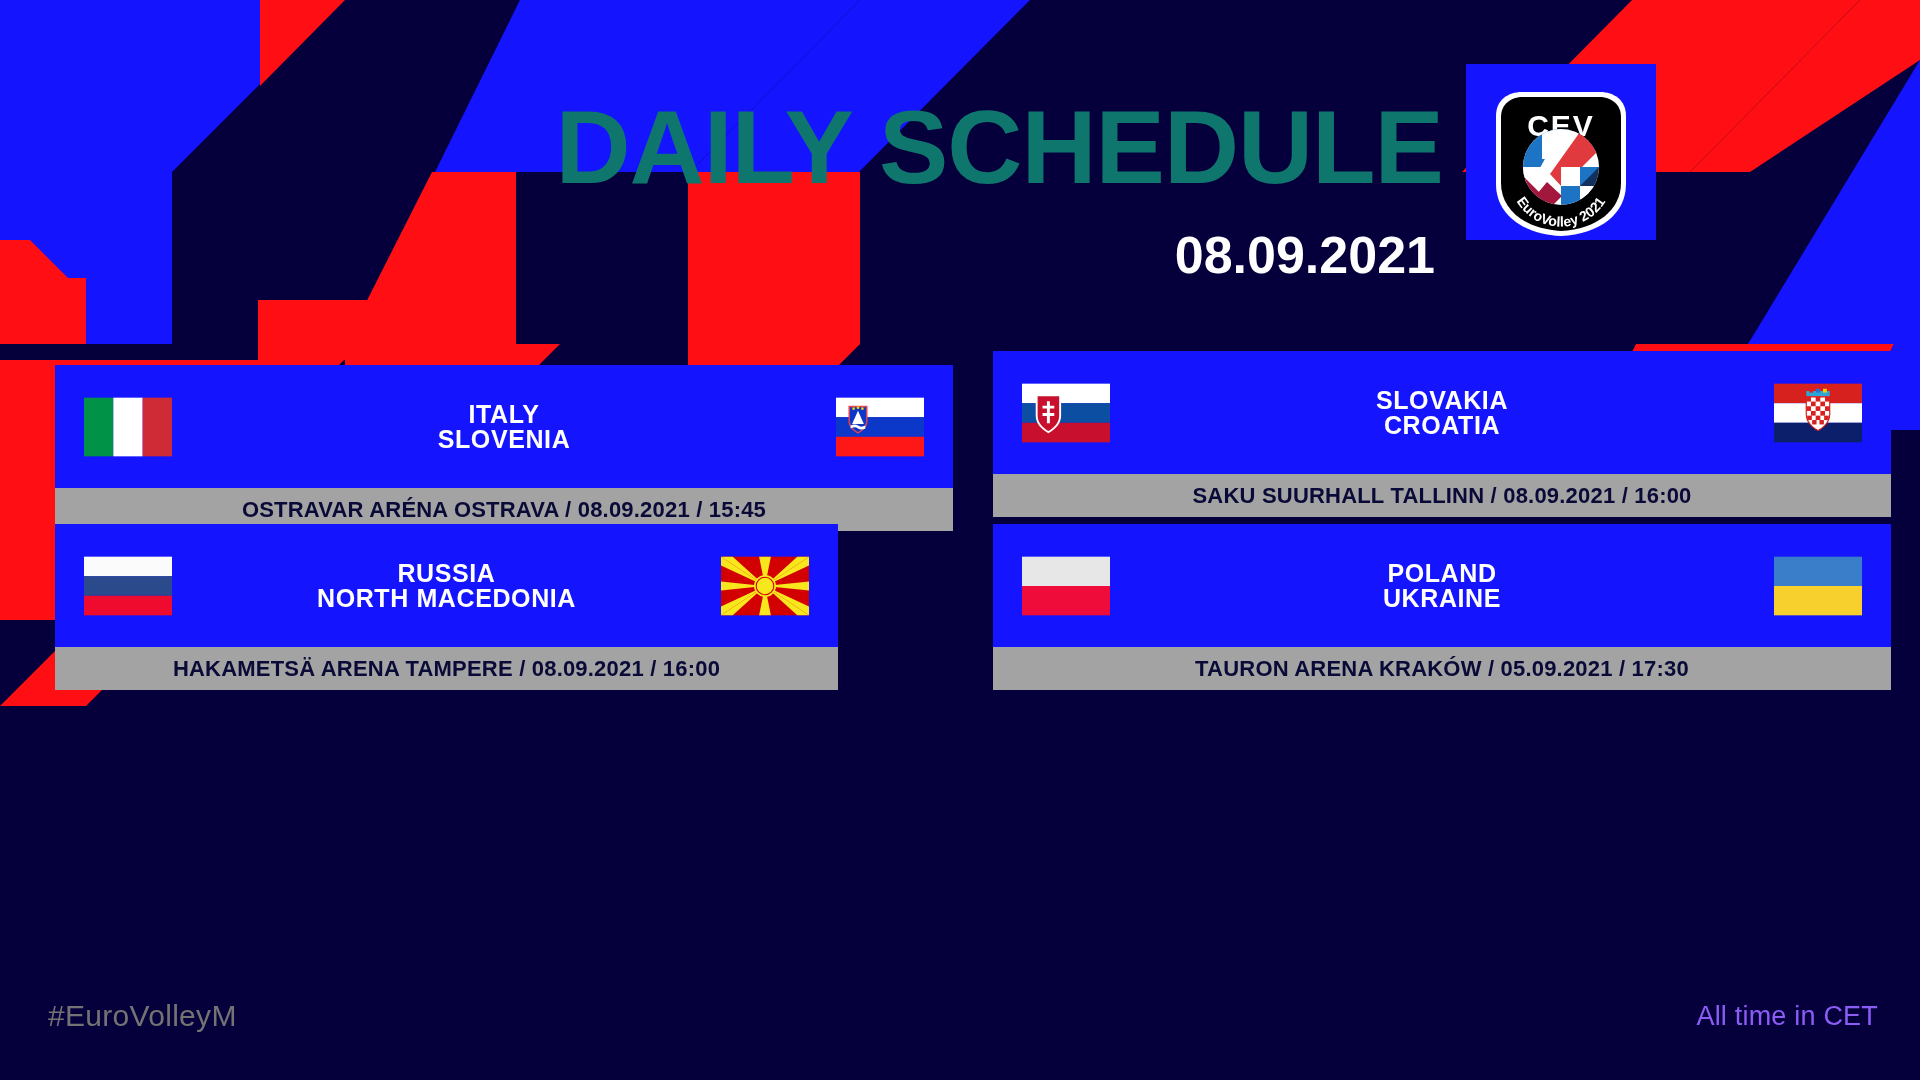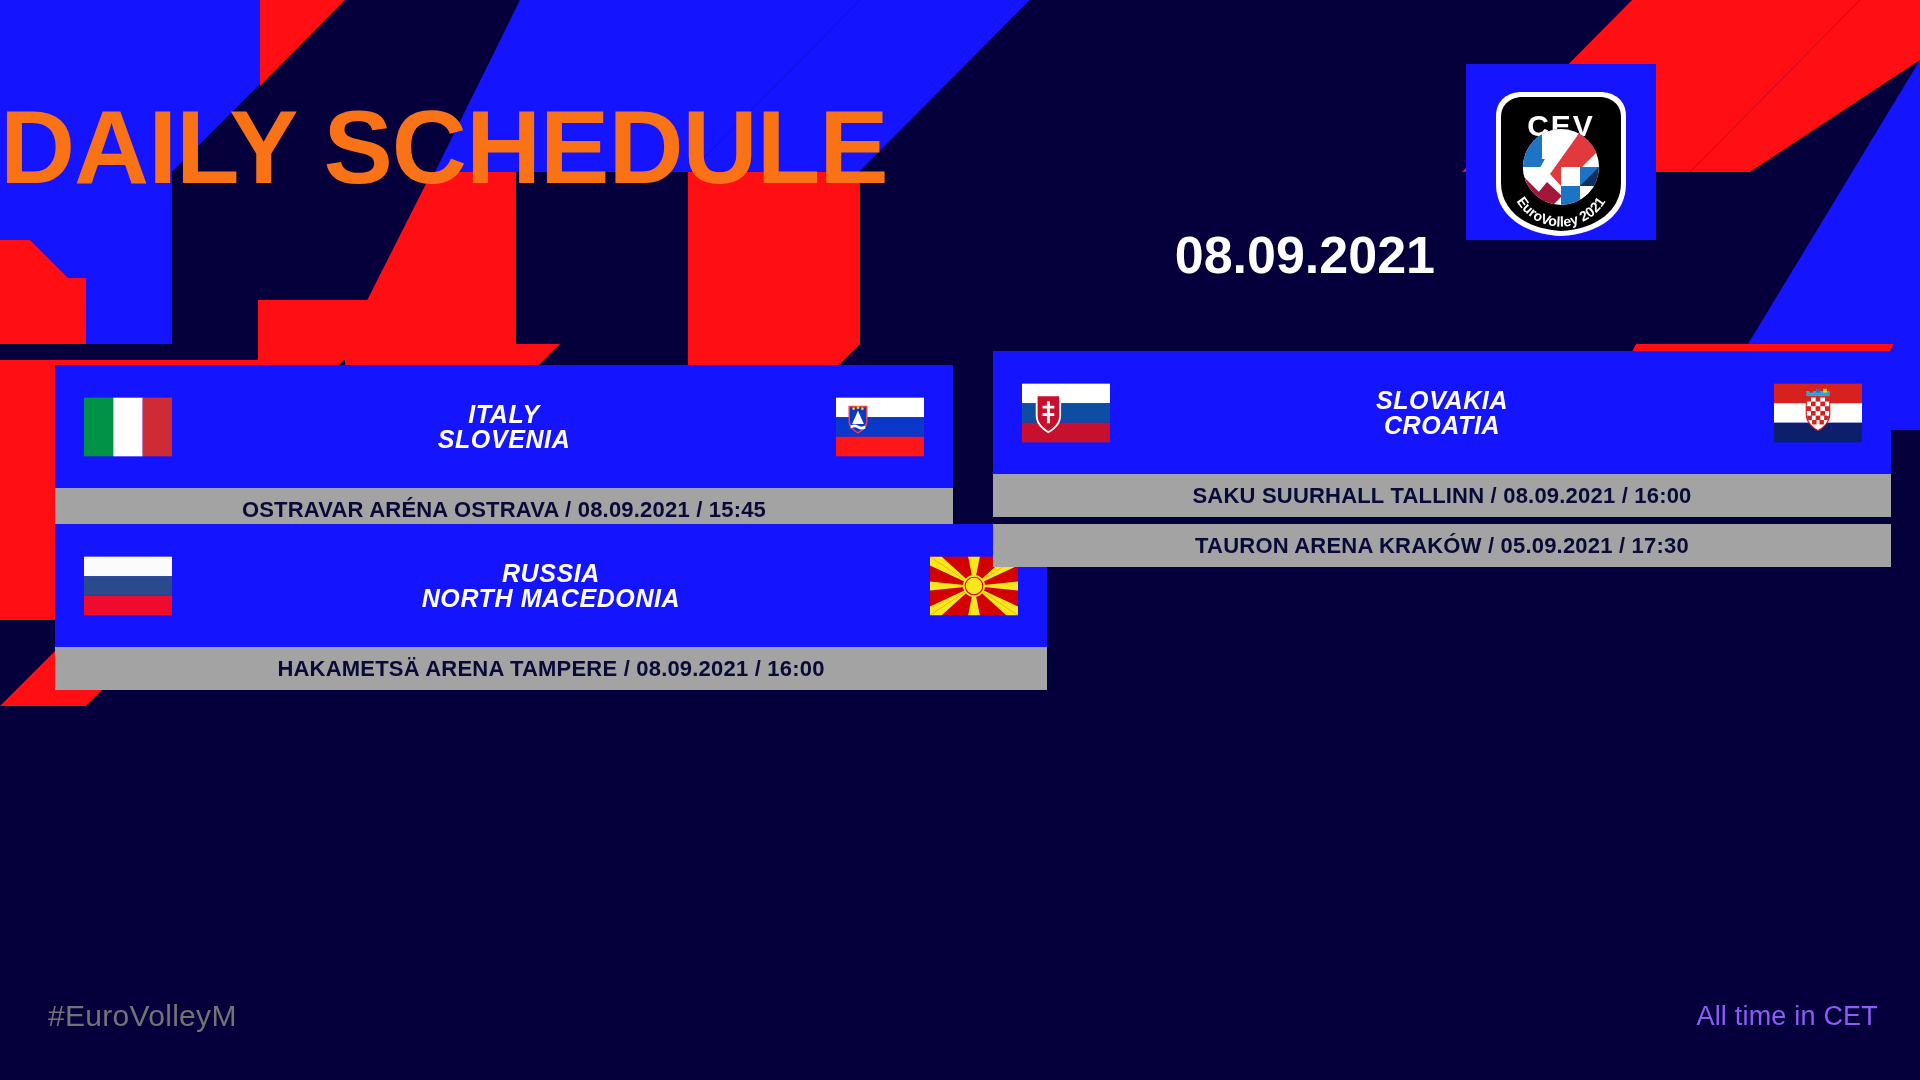--- a/index.html
+++ b/index.html
@@ -10,23 +10,24 @@
     position:relative;
   }
   #stage{position:absolute;inset:0;width:1920px;height:1080px;overflow:hidden;}
 
   
   #bg{position:absolute;inset:0;width:1920px;height:1080px;}
 
   
   .header{position:absolute;left:0;top:0;width:1920px;height:300px;}
   .title{
-    position:absolute;left:0;top:95px;width:1435px;
+    position:absolute;left:8px;top:95px;width:1435px;
+    text-align:right;
     font-size:104px;font-weight:700;letter-spacing:-1px;
-    color:#f97316;line-height:1;
+    color:#0f766e;line-height:1;
     font-family:"Liberation Sans", sans-serif;
   }
   .date{
     position:absolute;left:0;top:205px;width:1435px;
     text-align:right;
     font-size:52px;font-weight:700;letter-spacing:0px;
     color:#ffffff;line-height:1;margin-top:24px;
   }
 
   
@@ -45,21 +46,20 @@
   .flag{
     width:88px;height:66px;flex:0 0 88px;position:relative;overflow:hidden;
     display:block;
   }
   .flag.left{margin-left:29px;}
   .flag.right{margin-right:29px;}
   .teams{
     flex:1 1 auto;display:flex;flex-direction:column;
     align-items:center;justify-content:center;
     color:#ffffff;
-    font-style:italic;
   }
   .team{
     font-size:25px;font-weight:700;letter-spacing:.6px;
     line-height:1;white-space:nowrap;
   }
   .card-info{
     height:43px;background:#a3a3a3;
     display:flex;align-items:center;justify-content:center;
     color:#0a0a38;font-size:22px;font-weight:700;letter-spacing:.2px;
     white-space:nowrap;
@@ -242,21 +242,21 @@
               <rect x="34.2" y="21.8" width="3.2" height="3"></rect>
             <rect x="26" y="24.8" width="3" height="3"></rect>
               <rect x="31" y="24.8" width="3" height="3"></rect>
           </g>
         </g>
       </svg>
     </div>
     <div class="card-info">SAKU SUURHALL TALLINN / 08.09.2021 / 16:00</div>
   </div>
 
-  <div class="card" style="left:55px;top:524px;width:992px;">
+  <div class="card" style="left:55px;top:524px;width:783px;">
     <div class="card-top">
       <svg class="flag left" viewBox="0 0 60 40">
         <rect x="0" y="0" width="60" height="13.33" fill="#fbfbfb"></rect>
         <rect x="0" y="13.33" width="60" height="13.33" fill="#2b4a8b"></rect>
         <rect x="0" y="26.66" width="60" height="13.34" fill="#ef0b2e"></rect>
       </svg>
       <div class="teams">
         <div class="team">RUSSIA</div>
         <div class="team">NORTH MACEDONIA</div>
       </div>
@@ -277,19 +277,33 @@
           <polygon points="30,20 60,17 60,23 30,20"></polygon>
         </g>
         <circle cx="30" cy="20" r="7.5" fill="#f8e71c"></circle>
         <circle cx="30" cy="20" r="6" fill="#f8e71c" stroke="#d20000" stroke-width="0.7"></circle>
       </svg>
     </div>
     <div class="card-info">HAKAMETSÄ ARENA TAMPERE / 08.09.2021 / 16:00</div>
   </div>
 
   <div class="card" style="left:993px;top:524px;width:898px;">
+    <div class="card-top">
+      <svg class="flag left" viewBox="0 0 60 40">
+        <rect x="0" y="0" width="60" height="20" fill="#e7e7e7"></rect>
+        <rect x="0" y="20" width="60" height="20" fill="#ef0b3a"></rect>
+      </svg>
+      <div class="teams">
+        <div class="team">POLAND</div>
+        <div class="team">UKRAINE</div>
+      </div>
+      <svg class="flag right" viewBox="0 0 60 40">
+        <rect x="0" y="0" width="60" height="20" fill="#3a7dc9"></rect>
+        <rect x="0" y="20" width="60" height="20" fill="#f7d02e"></rect>
+      </svg>
+    </div>
     <div class="card-info">TAURON ARENA KRAKÓW / 05.09.2021 / 17:30</div>
   </div>
 
   <div class="hashtag">#EuroVolleyM</div>
   <div class="cet">All time in CET</div>
 
 </div>
 
 </body></html>

